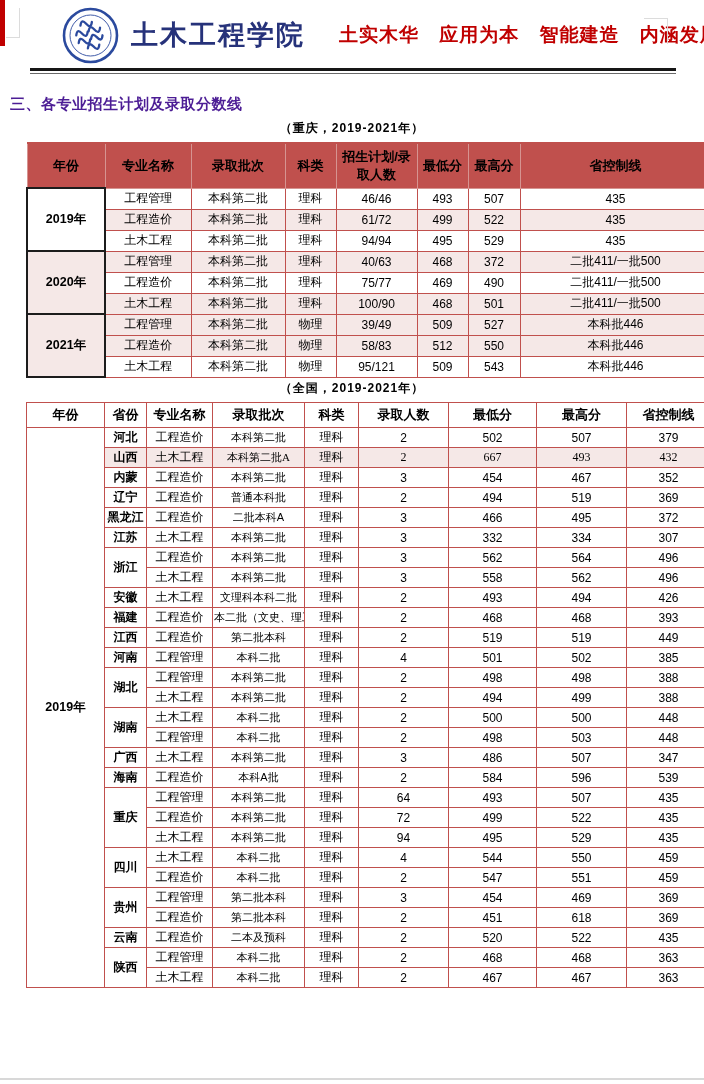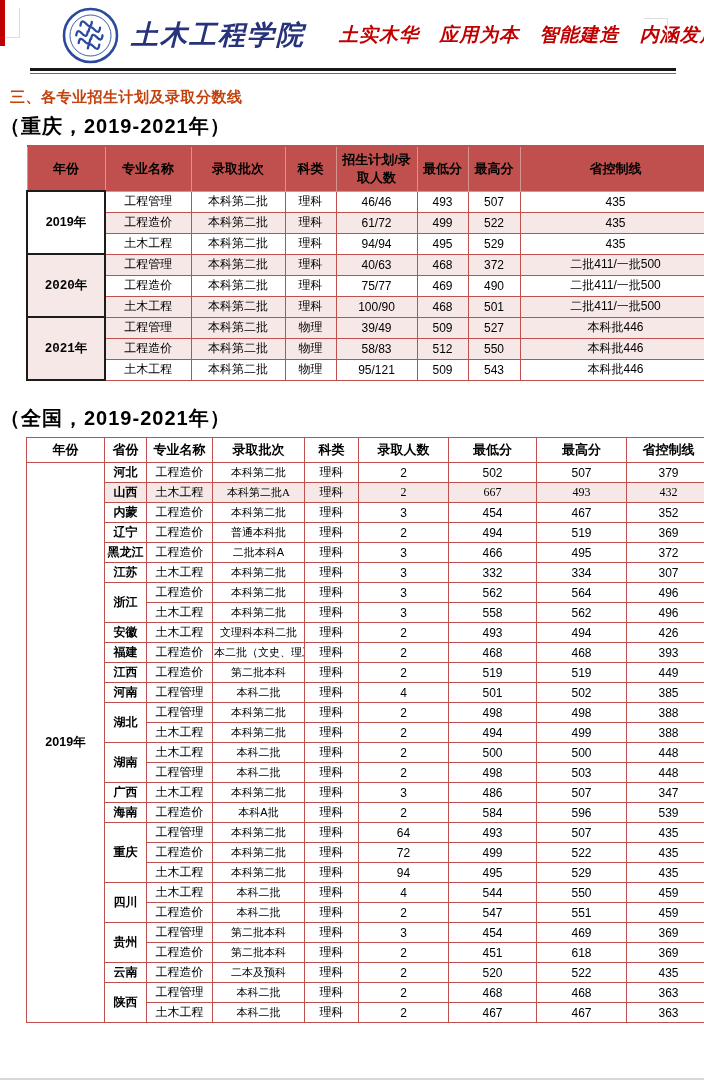--- a/index.html
+++ b/index.html
@@ -8,45 +8,45 @@
 
   
   .red-mark { position: absolute; left: 0; top: 0; width: 5px; height: 46px; background: var(--slogan-red, #A83734); }
   .bracket-tl { position: absolute; left: 6px; top: 8px; width: 14px; height: 30px;
                 border-right: 1px solid #dcdcdc; border-bottom: 1px solid #dcdcdc; }
   .bracket-tr { position: absolute; right: 36px; top: 18px; width: 24px; height: 26px;
                 border-top: 1px solid #dcdcdc; border-right: 1px solid #dcdcdc; }
   .bottom-line { position: absolute; left: 0; right: 0; bottom: 4px; border-top: 2px solid #d8d8d8; }
 
   
-  .masthead { display: flex; align-items: center; padding: 8px 0 4px 62px; height: 66px; font-style: italic; }
+  .masthead { display: flex; align-items: center; padding: 8px 0 4px 62px; height: 66px; }
   .logo { width: 57px; height: 57px; flex: 0 0 auto; }
   .school-name { font-size: 27px; font-weight: bold; color: var(--brand-blue, #26327A);
                  margin-left: 12px; letter-spacing: 2px; white-space: nowrap; }
   .slogan { font-size: 19px; font-weight: bold; color: var(--slogan-red, #C00000);
             margin-left: 34px; word-spacing: 14px; letter-spacing: 1px; white-space: nowrap; }
 
   .divider { margin: 2px 28px 0 30px; border-top: 3px solid #161616; border-bottom: 1px solid #6a6a6a; height: 6px; }
 
-  .section-title { font-size: 15px; font-weight: bold; color: #c2410c; margin: 14px 0 2px 10px; letter-spacing: 0.5px; }
-  .subtitle { font-weight: bold; font-size: 20px; color: #000; margin: 6px 0 5px; letter-spacing: 1px; }
-  .subtitle2 { margin-top: 24px; }
+  .section-title { font-size: 15px; font-weight: bold; color: #4c1d95; margin: 21px 0 2px 10px; letter-spacing: 0.5px; }
+  .subtitle { text-align: center; font-weight: bold; font-size: 12px; color: #000; margin: 6px 0 5px; letter-spacing: 1px; }
+  .subtitle2 { margin-top: 2px; }
 
   table { border-collapse: collapse; table-layout: fixed; width: 684px; margin-left: 26px; }
   th, td { text-align: center; vertical-align: middle; color: #000; overflow: hidden; white-space: nowrap; }
 
   
   #table1 th { background: var(--header-red, #C0504D); font-size: 13px; font-weight: bold;
                height: 45px; border: 1px solid #d69491; border-top: 2px solid var(--header-red, #C0504D);
                line-height: 1.35; white-space: normal; padding: 0 4px; }
   #table1 td { font-size: 12px; height: 21px; border: 1px solid var(--border-red, #C0504D); padding: 0 2px; }
   #table1 { border: 1px solid var(--border-red, #C0504D); }
   #table1 tr.shaded td { background: var(--row-pink, #F5E8E7); }
   #table1 td.year-cell { background: #fff; border: 2px solid #1c1c1c; font-weight: bold; font-size: 12.5px; }
-  #table1 td.year-cell.shaded-cell { background: var(--row-pink, #F5E8E7); font-family: Liberation Mono, monospace; }
+  #table1 td.year-cell.shaded-cell { background: var(--row-pink, #F5E8E7); }
 
   
   #table2 { border: 1px solid var(--border-red, #C0504D); }
   #table2 th { background: #fff; font-size: 13px; font-weight: bold; height: 25px;
                border: 1px solid var(--border-red, #C0504D); padding: 0 2px; }
   #table2 td { font-size: 12px; height: 20px; border: 1px solid var(--border-red, #C0504D); padding: 0 1px; }
   #table2 tr.shaded td { background: var(--row-pink, #F5E8E7); font-family: Liberation Serif, serif; }
   #table2 td.year-col-cell { font-weight: bold; background: #fff; font-size: 12.5px; }
   #table2 td.province-cell { font-weight: bold; letter-spacing: 0; }
   #table2 td.cell-batch { font-size: 11px; }

